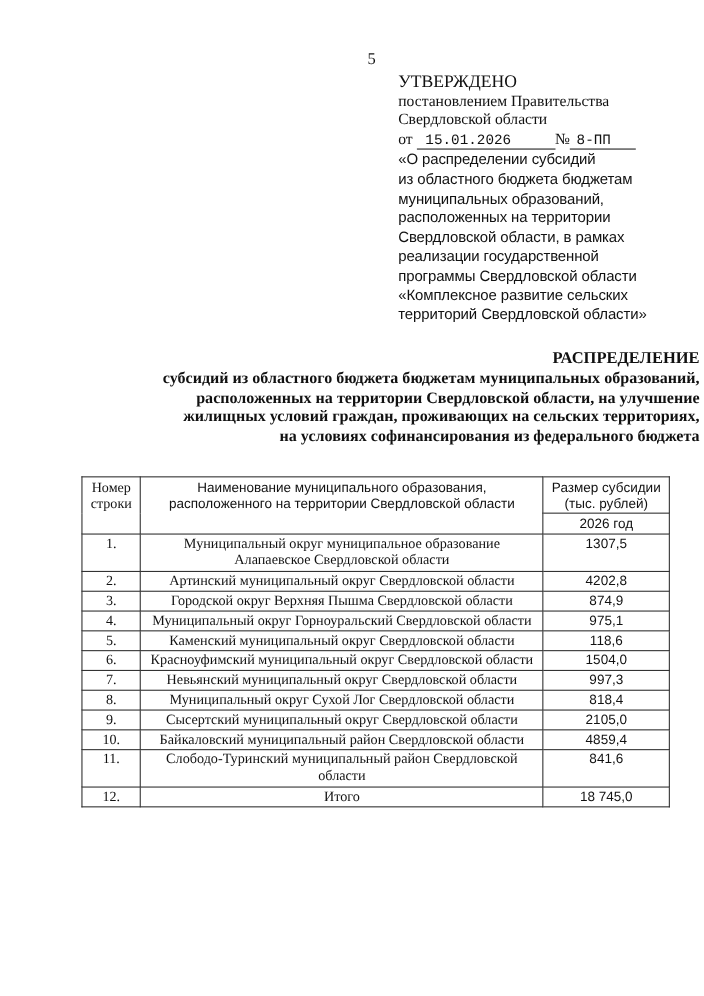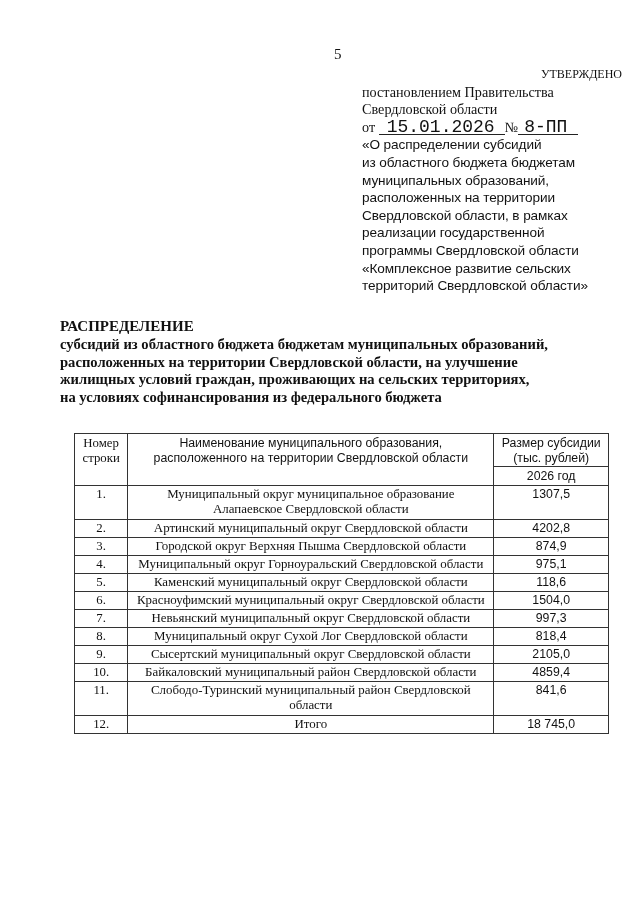--- a/index.html
+++ b/index.html
@@ -5,27 +5,27 @@
   html, body { margin: 0; padding: 0; background: #ffffff; }
   body {
     width: 640px; height: 905px; position: relative; overflow: hidden;
     font-family: "Liberation Serif", "DejaVu Serif", serif; color: #111;
   }
   .page-num { position: absolute; left: 334px; top: 46px; font-size: 15px; }
   .approval {
     position: absolute; left: 362px; top: 66px; width: 260px;
     font-size: 14.2px; line-height: 17.6px;
   }
-  .approval .title { font-size: 12px; text-align: right; }
+  .approval .title { font-size: 16px; }
   .approval .line { white-space: nowrap; }
-  .approval .mono { font-family: "Liberation Mono", "DejaVu Sans Mono", monospace; font-size: 18px; }
+  .approval .mono { font-family: "Liberation Mono", "DejaVu Sans Mono", monospace; font-size: 13px; }
   .approval .uline { display: inline-block; border-bottom: 1px solid #222; line-height: 14px; }
   .approval .sans { font-family: "Liberation Sans", "DejaVu Sans", sans-serif; font-size: 13.6px; line-height: 17.6px; letter-spacing: -0.1px; }
   .heading {
-    position: absolute; left: 60px; top: 318px; width: 560px; text-align: left;
+    position: absolute; left: 76px; top: 318px; width: 560px; text-align: right;
     font-weight: bold; font-size: 14.6px; line-height: 17.8px;
   }
   .heading .main { font-size: 15px; }
   table.dist {
     position: absolute; left: 74px; top: 433px; width: 535px;
     border-collapse: collapse;
     font-family: "Liberation Sans", "DejaVu Sans", sans-serif; font-size: 12.3px;
   }
   table.dist td, table.dist th {
     border: 1px solid #333; padding: 0 4px; font-weight: normal; vertical-align: top;

